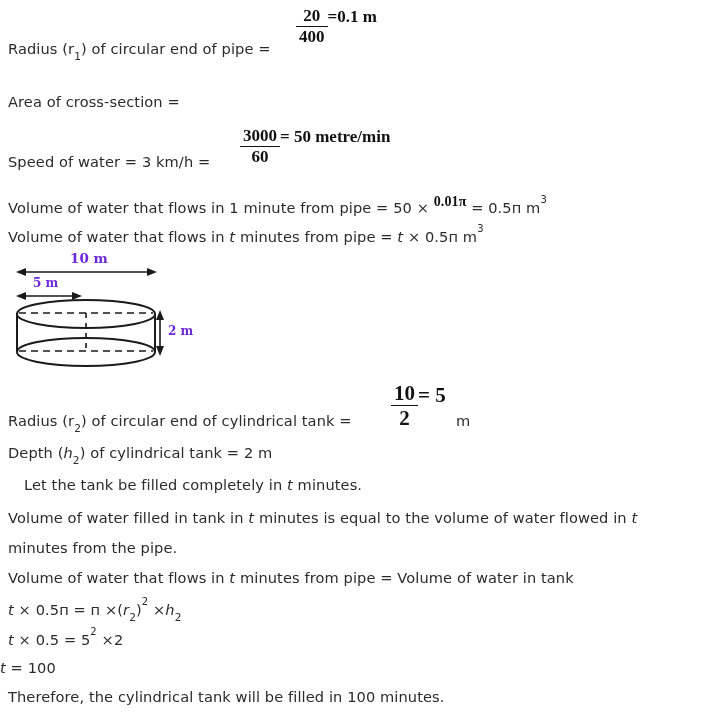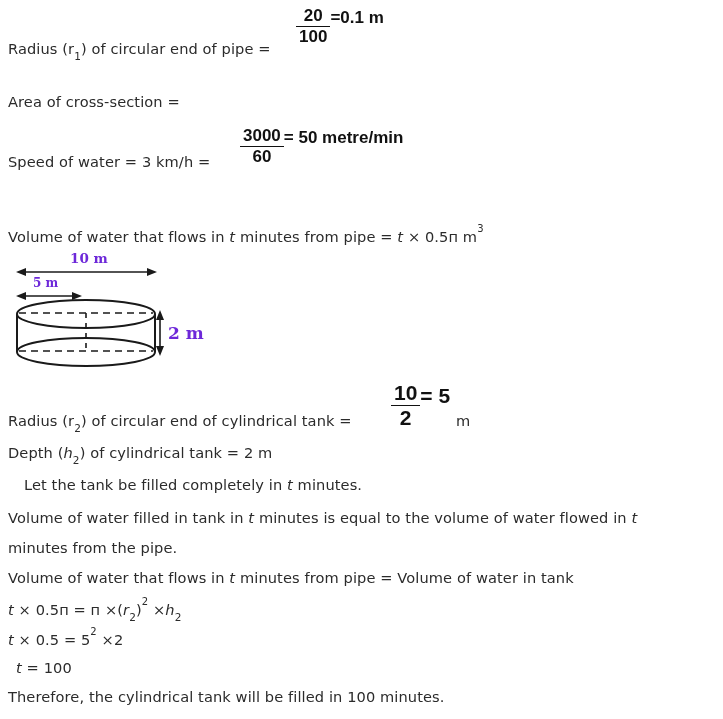--- a/index.html
+++ b/index.html
@@ -40,21 +40,21 @@
   .sup {
     font-size: 10px;
     vertical-align: super;
     position: relative;
     top: -4px;
   }
 
   
   .math {
     position: absolute;
-    font-family: Liberation Sans, sans-serif;
+    font-family: Liberation Serif, serif;
     font-weight: 700;
     color: #111111;
     white-space: nowrap;
     line-height: 1;
   }
   .frac {
     display: inline-block;
     vertical-align: middle;
     text-align: center;
     position: relative;
@@ -109,38 +109,41 @@
 <body>
 
 <div class="page">
 
   <div class="line" style="left:8px; top:42px;">
     <span>Radius (r</span><span class="sub">1</span><span>) of circular end of pipe  = </span>
   </div>
   <div class="math" style="left:296px; top:8px; font-size:17px;">
     <span class="frac">
       <span class="num">20</span>
-      <span class="den">100</span>
+      <span class="den">400</span>
     </span><span style="position:relative; top:-9px;">=0.1 m</span>
   </div>
 
   <div class="line" style="left:8px; top:95px;">
     <span>Area of cross-section  = </span>
   </div>
 
   <div class="line" style="left:8px; top:155px;">
     <span>Speed of water = 3 km/h = </span>
   </div>
   <div class="math" style="left:240px; top:128px; font-size:17px;">
     <span class="frac">
       <span class="num">3000</span>
       <span class="den">60</span>
     </span><span style="position:relative; top:-9px;">= 50  metre/min</span>
   </div>
 
+  <div class="line" style="left:8px; top:199px;">
+    <span>Volume of water that flows in 1 minute from pipe = 50 × </span><span class="math" style="position:relative; left:0; top:-7px; font-size:14px; display:inline-block;">0.01π</span><span> = 0.5п m</span><span class="sup">3</span>
+  </div>
 
   <div class="line" style="left:8px; top:228px;">
     <span>Volume of water that flows in </span><span class="it">t</span><span> minutes from pipe = </span><span class="it">t</span><span> × 0.5п m</span><span class="sup">3</span>
   </div>
 
   <div class="diagram">
     <svg width="230" height="128" viewBox="0 0 230 128">
 
       <g stroke="#1a1a1a" stroke-width="1.6" fill="none">
         <line x1="20" y1="20" x2="153" y2="20"></line>
@@ -166,21 +169,21 @@
 
       <line x1="86" y1="61" x2="86" y2="99" stroke="#1a1a1a" stroke-width="1.6" stroke-dasharray="5 5"></line>
 
       <line x1="160" y1="64" x2="160" y2="98" stroke="#1a1a1a" stroke-width="1.6"></line>
       <polygon points="160,58 156,68 164,68" fill="#1a1a1a"></polygon>
       <polygon points="160,104 156,94 164,94" fill="#1a1a1a"></polygon>
     </svg>
 
     <div class="dim-label" style="left:70px; top:0px; font-size:13.5px;">10 m</div>
     <div class="dim-label" style="left:33px; top:25px; font-size:12px;">5 m</div>
-    <div class="dim-label" style="left:168px; top:73px; font-size:17px;">2 m</div>
+    <div class="dim-label" style="left:168px; top:73px; font-size:12px;">2 m</div>
   </div>
 
   <div class="line" style="left:8px; top:414px;">
     <span>Radius (r</span><span class="sub">2</span><span>) of circular end of cylindrical tank  = </span>
   </div>
   <div class="math" style="left:391px; top:383px; font-size:21px;">
     <span class="frac">
       <span class="num">10</span>
       <span class="den">2</span>
     </span><span style="position:relative; top:-9px;">= 5</span>
@@ -205,19 +208,19 @@
   </div>
 
   <div class="line" style="left:8px; top:601px;">
     <span class="it">t</span><span> × 0.5п = п ×(</span><span class="it">r</span><span class="sub">2</span><span>)</span><span class="sup">2</span><span> ×</span><span class="it">h</span><span class="sub">2</span>
   </div>
 
   <div class="line" style="left:8px; top:631px;">
     <span class="it">t</span><span> × 0.5 = 5</span><span class="sup">2</span><span> ×2</span>
   </div>
 
-  <div class="line" style="left:16px; top:661px;">
+  <div class="line" style="left:0; top:661px;">
     <span class="it">t</span><span> = 100</span>
   </div>
 
   <div class="line" style="left:8px; top:690px;">Therefore, the cylindrical tank will be filled in 100 minutes.</div>
 
 </div>
 
 </body></html>

